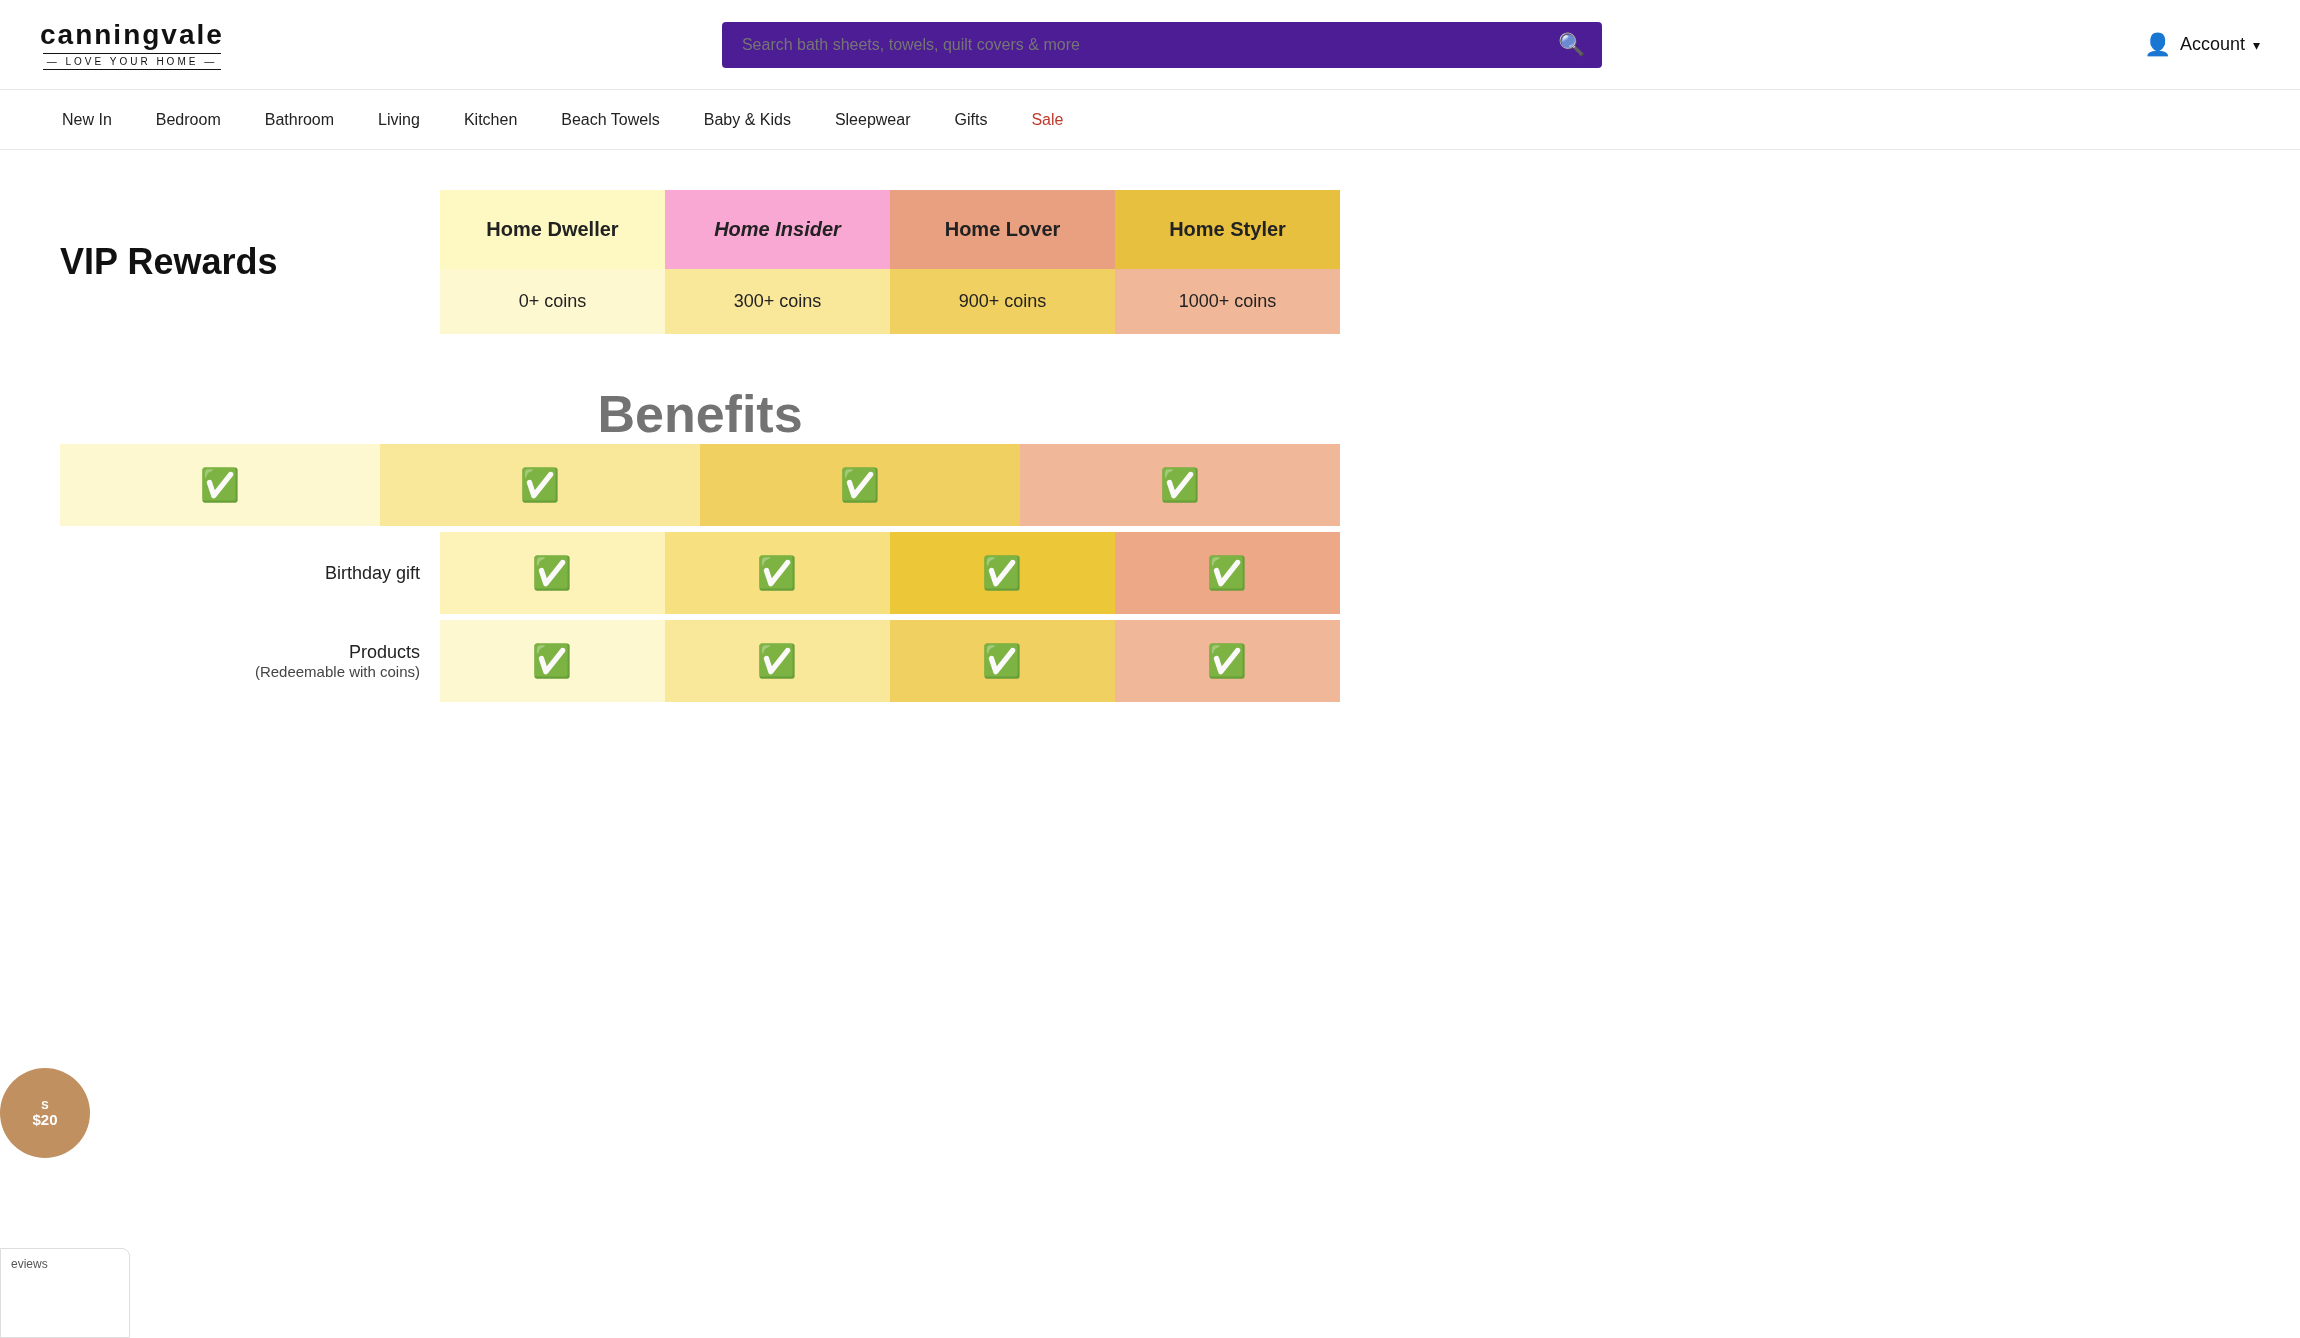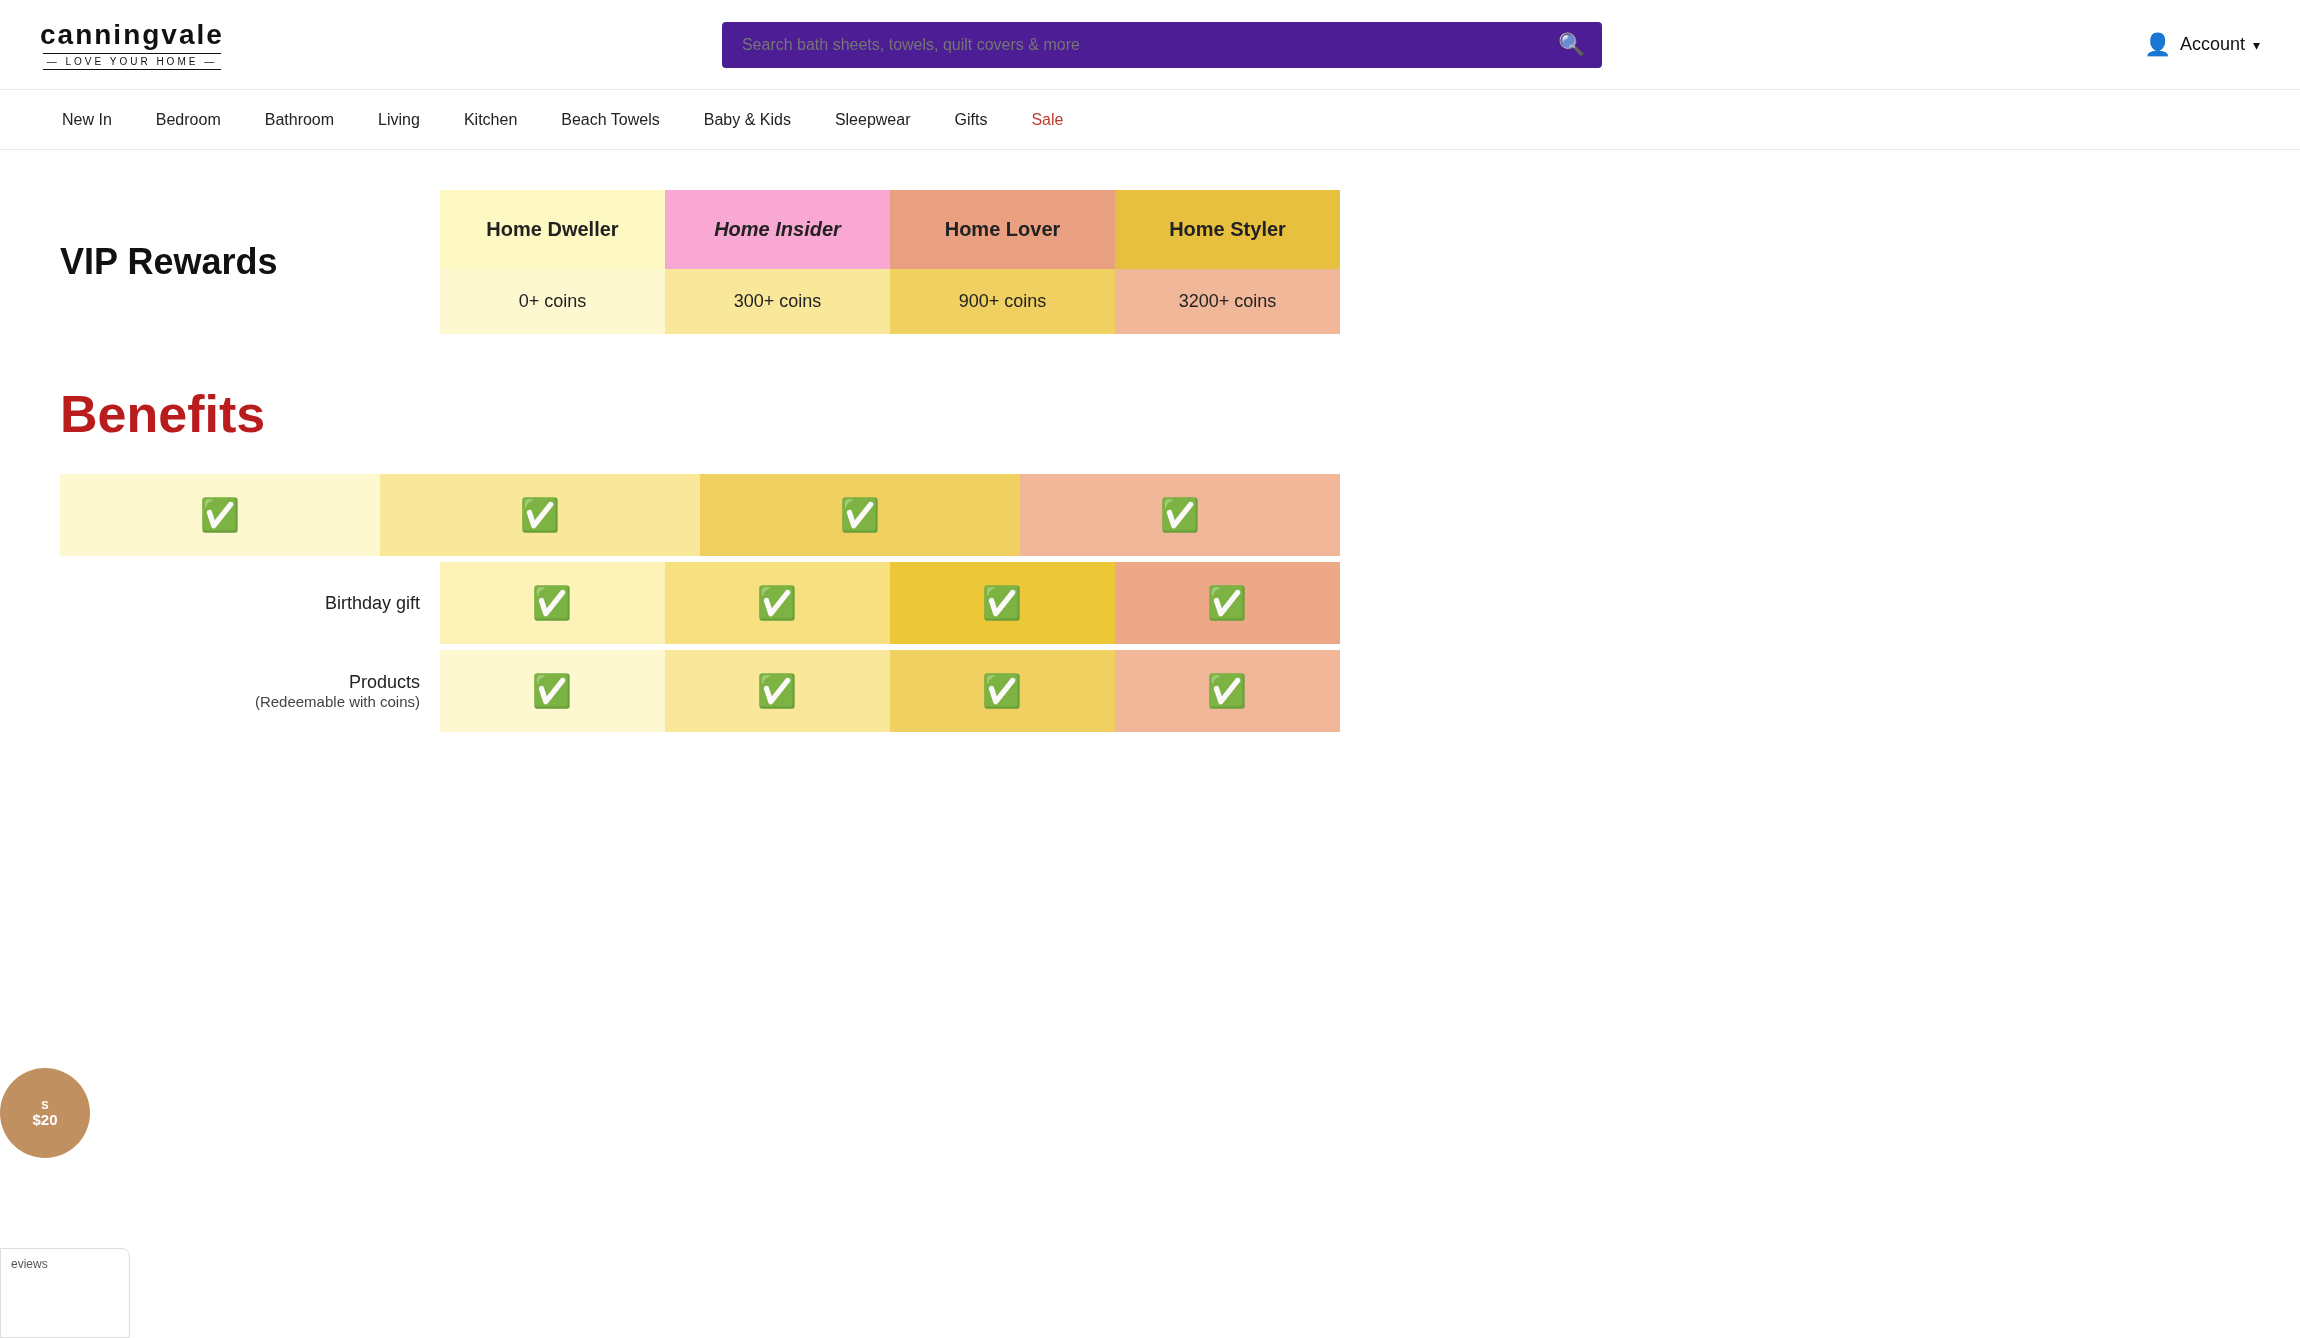--- a/index.html
+++ b/index.html
@@ -159,22 +159,22 @@
     .tier-4-header { background: #e8a080; }
     .tier-1-coins { background: #fdf8d0; }
     .tier-2-coins { background: #f9e89a; }
     .tier-3-coins { background: #f0d060; }
     .tier-4-coins { background: #f0b898; }
 
     
     .benefits-title {
       font-size: 52px;
       font-weight: 900;
-      color: #b91c1c;
-      margin-bottom: 30px;
+      color: #737373;
+      text-align: center;
     }
     .benefits-table {
       width: 100%;
     }
     .benefit-row {
       display: flex;
       align-items: stretch;
       margin-bottom: 6px;
     }
     .benefit-label {
@@ -313,21 +313,21 @@
         <div class="tier-header-cell tier-1-header">Home Dweller</div>
         <div class="tier-header-cell tier-2-header">Home Insider</div>
         <div class="tier-header-cell tier-4-header">Home Lover</div>
         <div class="tier-header-cell tier-3-header">Home Styler</div>
       </div>
 
       <div class="tier-coins-row">
         <div class="tier-coins-cell tier-1-coins">0+ coins</div>
         <div class="tier-coins-cell tier-2-coins">300+ coins</div>
         <div class="tier-coins-cell tier-3-coins">900+ coins</div>
-        <div class="tier-coins-cell tier-4-coins">3200+ coins</div>
+        <div class="tier-coins-cell tier-4-coins">1000+ coins</div>
       </div>
     </div>
   </div>
 
   <div class="benefits-section">
     <div class="benefits-title">Benefits</div>
 
     <div class="benefits-table">
 
       <div class="benefit-row">

